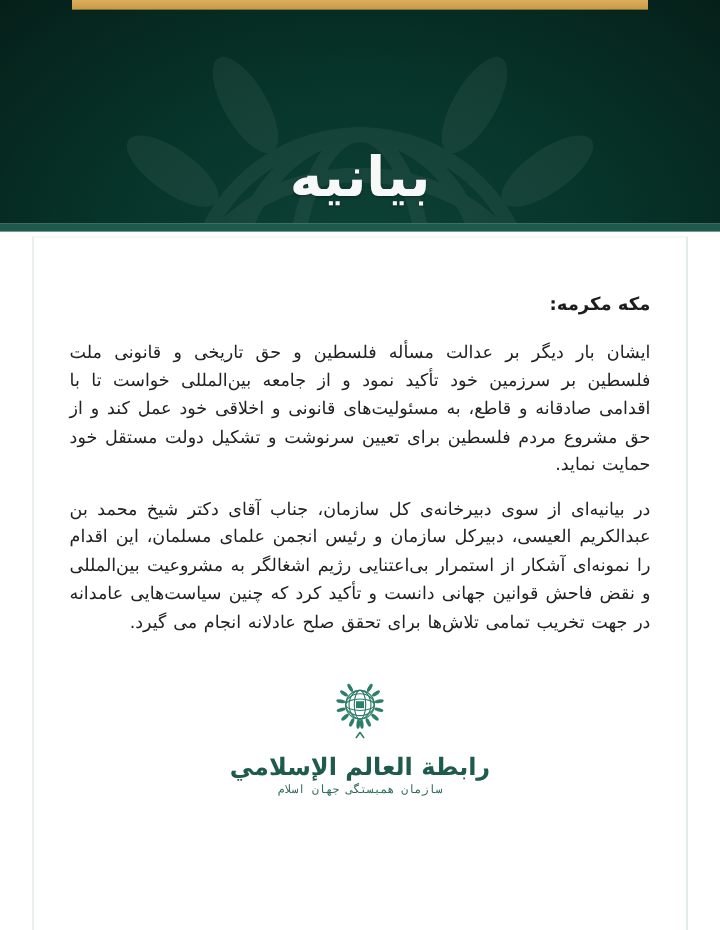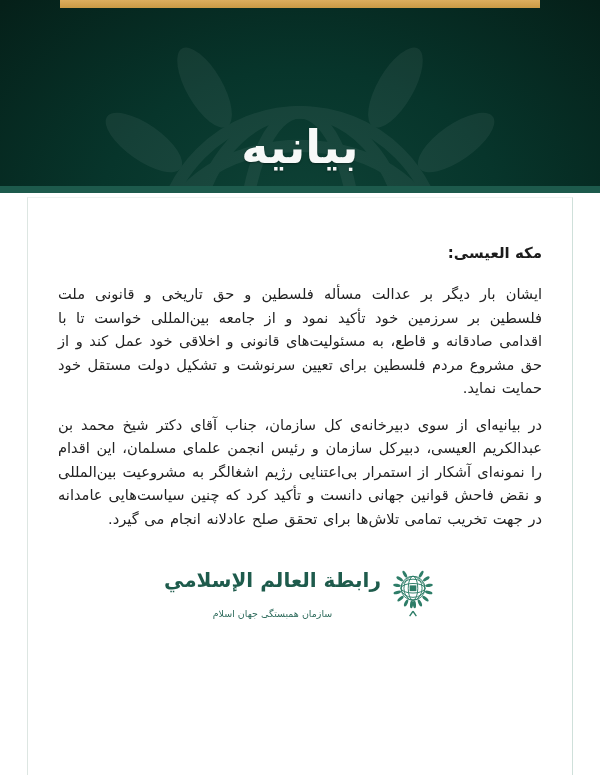--- a/index.html
+++ b/index.html
@@ -66,39 +66,40 @@
     line-height: 23.5px;
     color: #222222;
     margin: 0 0 13px 0;
     word-spacing: 1px;
   }
 
   
   .logo-block {
     margin-top: 38px;
     display: flex;
-    flex-direction: row;       
+    flex-direction: column;       
     align-items: center;
     justify-content: center;
     gap: 9px;
   }
   .logo-emblem { width: 46px; height: 50px; flex: 0 0 auto; }
   .logo-text { text-align: center; }
   .logo-arabic {
     font-size: 20px;
     font-weight: bold;
     color: #1e5b4c;
     line-height: 24px;
     font-family: "DejaVu Sans", sans-serif;
   }
   .logo-persian {
     font-size: 9.5px;
     color: #2e6b5c;
-    margin-top: 16px;
+    margin-top: 2px;
     letter-spacing: 0.5px;
+    font-family: Liberation Mono, monospace;
   }
 </style>
 </head>
 <body>
 
 <div class="page">
 
   <div class="header">
     <div class="gold-bar"></div>
 
@@ -127,21 +128,21 @@
         <ellipse cx="16.8" cy="35.4" rx="1.6" ry="4" transform="rotate(-155 16.8 35.4)"></ellipse>
         <ellipse cx="22.5" cy="36.9" rx="1.6" ry="4" transform="rotate(-175 22.5 36.9)"></ellipse>
       </g>
     </svg>
 
     <div class="header-title">بيانيه</div>
   </div>
   <div class="teal-band"></div>
 
   <div class="card">
-    <p class="greeting">مکه العیسی:</p>
+    <p class="greeting">مکه مکرمه:</p>
 
     <p class="para">ایشان بار دیگر بر عدالت مسأله فلسطین و حق تاریخی و قانونی ملت فلسطین بر سرزمین خود تأکید نمود و از جامعه بین‌المللی خواست تا با اقدامی صادقانه و قاطع، به مسئولیت‌های قانونی و اخلاقی خود عمل کند و از حق مشروع مردم فلسطین برای تعیین سرنوشت و تشکیل دولت مستقل خود حمایت نماید.</p>
     <p class="para">در بیانیه‌ای از سوی دبیرخانه‌ی کل سازمان، جناب آقای دکتر شیخ محمد بن عبدالکریم العیسی، دبیرکل سازمان و رئیس انجمن علمای مسلمان، این اقدام را نمونه‌ای آشکار از استمرار بی‌اعتنایی رژیم اشغالگر به مشروعیت بین‌المللی و نقض فاحش قوانین جهانی دانست و تأکید کرد که چنین سیاست‌هایی عامدانه در جهت تخریب تمامی تلاش‌ها برای تحقق صلح عادلانه انجام می گیرد.</p>
 
     <div class="logo-block">
       <svg class="logo-emblem" viewBox="0 0 48 52">
         <g stroke="#2E7D68" stroke-width="1" fill="none">
           <circle cx="24" cy="20" r="12.5"></circle>
           <ellipse cx="24" cy="20" rx="12.5" ry="5"></ellipse>
           <ellipse cx="24" cy="20" rx="12.5" ry="9.5"></ellipse>

